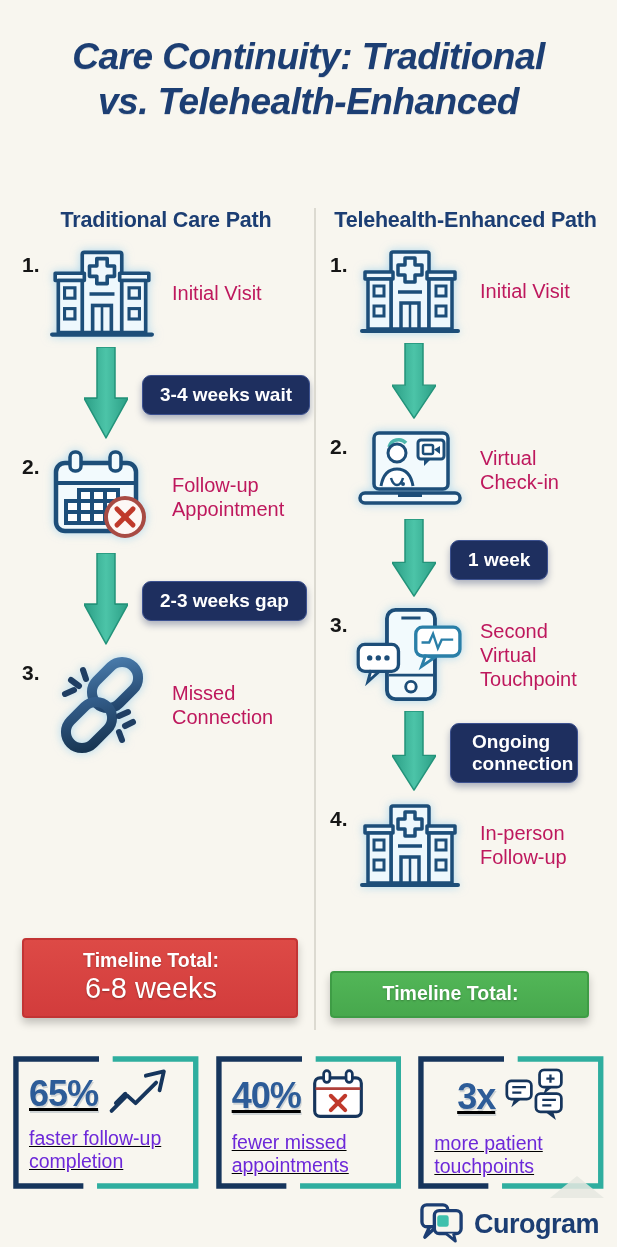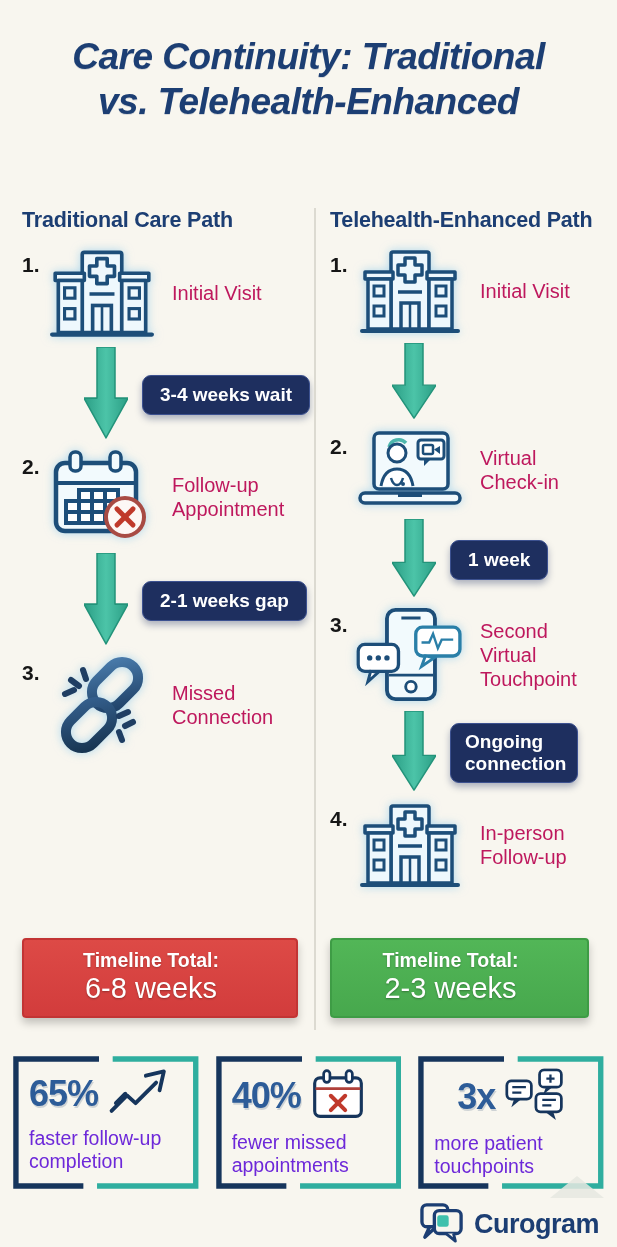--- a/index.html
+++ b/index.html
@@ -27,47 +27,47 @@
     text-shadow:0 1px 0 rgba(20,40,90,.15);font-style:italic;}
   
   .compare{
     display:grid;grid-template-columns:1fr 2px 1fr;
     margin:84px 12px 0 12px;height:822px;
   }
   .divider{background:#dcdad1;width:2px;height:100%;}
   .col{display:flex;flex-direction:column;padding:0 4px 0 10px;}
   .col-right{padding-left:14px;}
   .col-header{color:var(--navy-heading);font-size:21.5px;font-weight:700;
-    letter-spacing:-0.2px;margin-bottom:14px;}
+    letter-spacing:-0.2px;margin-bottom:14px;text-align:center;}
   
   .step{display:flex;align-items:flex-start;margin-bottom:2px;}
   .step-num{font-size:21px;font-weight:700;color:#161616;width:24px;flex:0 0 24px;margin-top:6px;}
   .step-icon{flex:0 0 112px;display:flex;justify-content:center;
     filter:drop-shadow(0 0 5px rgba(125,195,235,.6));}
   .step-label{font-size:20px;color:#be185d;font-weight:500;line-height:1.2;
     align-self:center;margin-left:14px;max-width:140px;}
   
   .connector{display:flex;align-items:center;margin:6px 0 6px 62px;}
   .arrow{flex:0 0 44px;}
   .badge{margin-left:14px;background:var(--badge-bg);color:#fff;
     font-size:19px;font-weight:600;padding:8px 17px;border-radius:9px;
     border:1.5px solid #3c5190;box-shadow:0 4px 7px rgba(30,47,95,.35);
     white-space:nowrap;}
-  .badge.wrap{white-space:normal;max-width:128px;line-height:1.15;padding:7px 14px;}
+  .badge.wrap{white-space:normal;max-width:128px;line-height:1.15;padding:7px 21px;}
   
   .timeline-box{margin-top:auto;margin-bottom:12px;width:calc(100% - 12px);
     border-radius:4px;text-align:center;color:#fff;padding:9px 24px 11px 6px;
     box-shadow:0 5px 9px rgba(0,0,0,.22);}
   .timeline-red{background:linear-gradient(180deg,#dd4a46,#d23c3c);border:2px solid #c23434;}
   .timeline-green{background:linear-gradient(180deg,#52b657,#47a84d);border:2px solid #3e9c45;}
   .timeline-label{font-size:19.5px;font-weight:700;text-shadow:0 1px 2px rgba(0,0,0,.25);}
   .timeline-value{font-size:29px;font-weight:400;text-shadow:0 1px 2px rgba(0,0,0,.3);}
   
   .stats{display:flex;gap:17px;margin:26px 13px 0 13px;height:133px;}
-  .stat-box{position:relative;flex:1;padding:12px 8px 10px 16px;}
+  .stat-box{position:relative;flex:1;padding:12px 8px 10px 16px;text-decoration:underline;}
   .stat-border{position:absolute;inset:0;width:100%;height:100%;}
   .stat-top{display:flex;align-items:center;gap:10px;}
   .stat-value{font-size:36px;font-weight:800;color:var(--stat-value);
     letter-spacing:-1px;text-shadow:1px 2px 0 rgba(22,53,92,.18);}
   .stat-label{font-size:19.5px;color:#6d28d9;font-weight:500;line-height:1.15;margin-top:7px;}
   
   .footer{display:flex;justify-content:flex-end;align-items:center;
     gap:9px;margin-top:12px;padding-right:18px;}
   .brand-name{font-size:27px;font-weight:800;color:var(--navy-heading);letter-spacing:-0.5px;}
   .watermark{position:absolute;left:550px;top:1176px;width:0;height:0;
@@ -263,21 +263,21 @@
               <use href="#sym-calendar-missed"></use>
             </svg>
           </span>
         <span class="step-label">Follow-up Appointment</span>
       </div>
 
       <div class="connector">
         <span class="arrow"><svg width="44" height="92" viewBox="0 0 44 90" preserveAspectRatio="none">
               <use href="#sym-arrow"></use>
             </svg></span>
-        <span class="badge">2-1 weeks gap</span>
+        <span class="badge">2-3 weeks gap</span>
       </div>
 
       <div class="step">
         <span class="step-num">3.</span>
         <span class="step-icon">
             <svg width="104" height="100" viewBox="0 0 100 100">
               <use href="#sym-broken-link"></use>
             </svg>
           </span>
         <span class="step-label">Missed Connection</span>
@@ -349,21 +349,20 @@
         <span class="step-icon">
             <svg width="100" height="88" viewBox="0 0 100 88">
               <use href="#sym-hospital"></use>
             </svg>
           </span>
         <span class="step-label">In-person Follow-up</span>
       </div>
 
       <div class="timeline-box timeline-green">
         <div class="timeline-label">Timeline Total:</div>
-        <div class="timeline-value">2-3 weeks</div>
       </div>
     </div>
   </div>
 
   <div class="stats">
 
     <div class="stat-box">
       <svg class="stat-border" viewBox="0 0 190 132" preserveAspectRatio="none">
         <path d="M88 3 L3 3 L3 129 L72 129" fill="none" stroke="#16355c" stroke-width="5.5"></path>
         <path d="M102 3 L187 3 L187 129 L86 129" fill="none" stroke="#2fae9f" stroke-width="5.5"></path>

